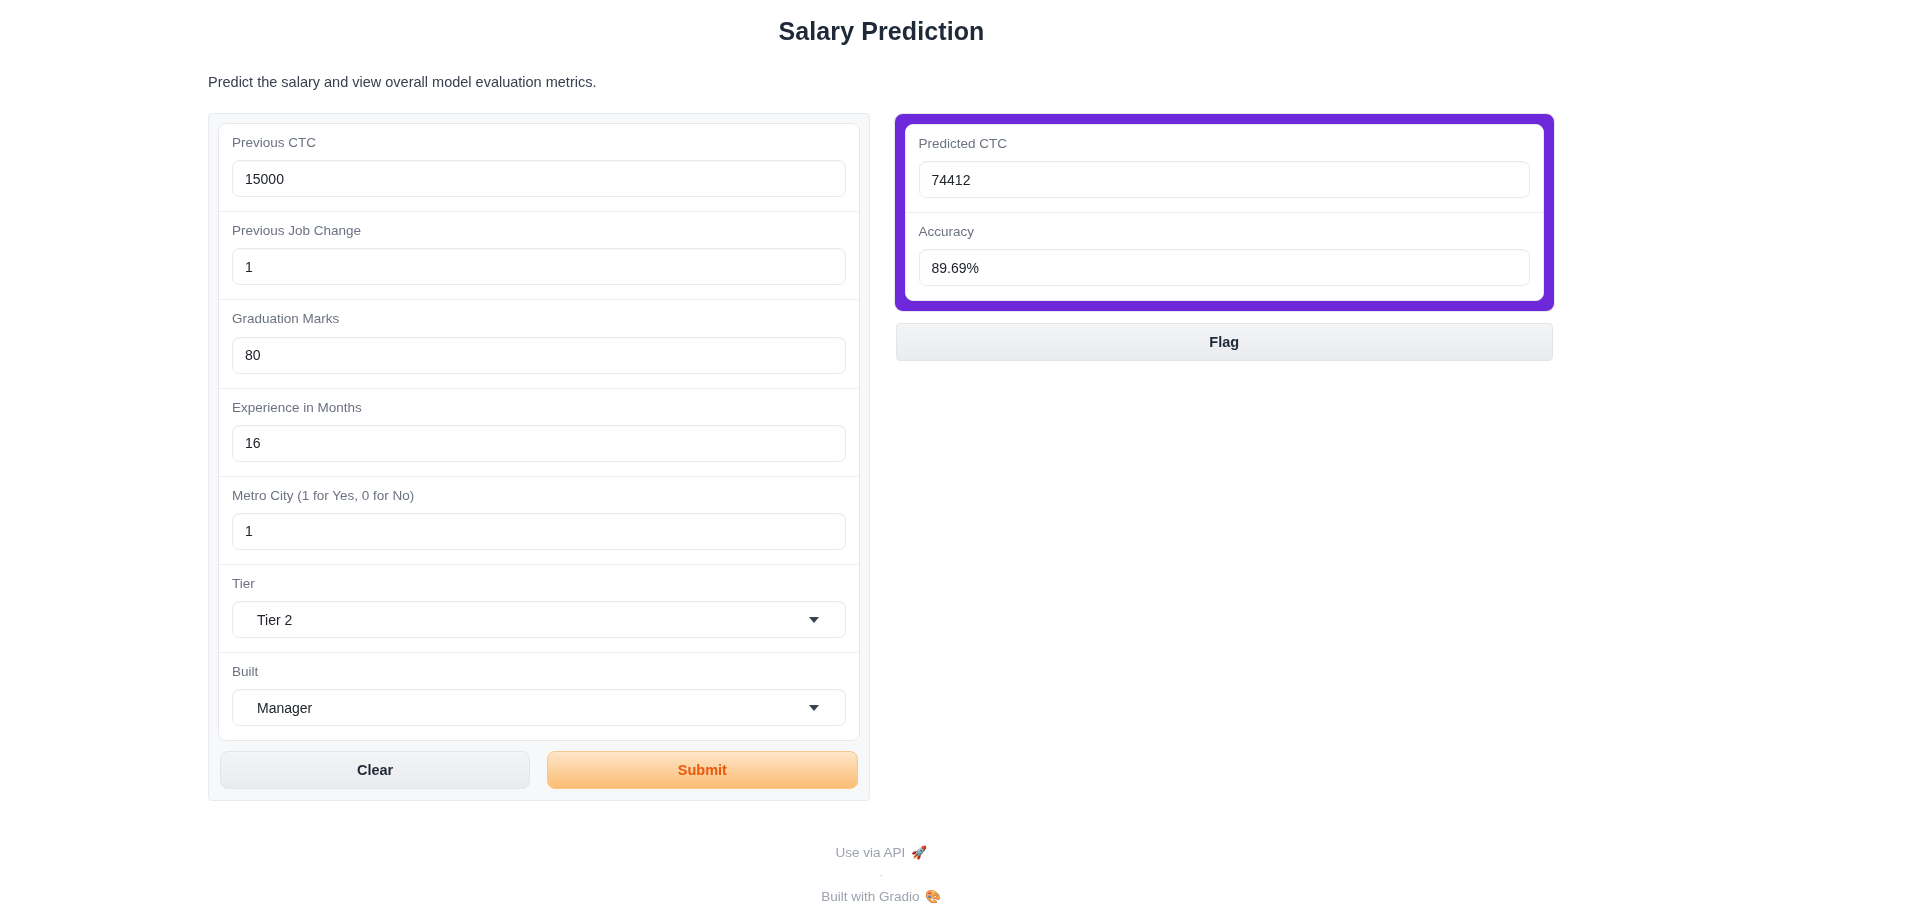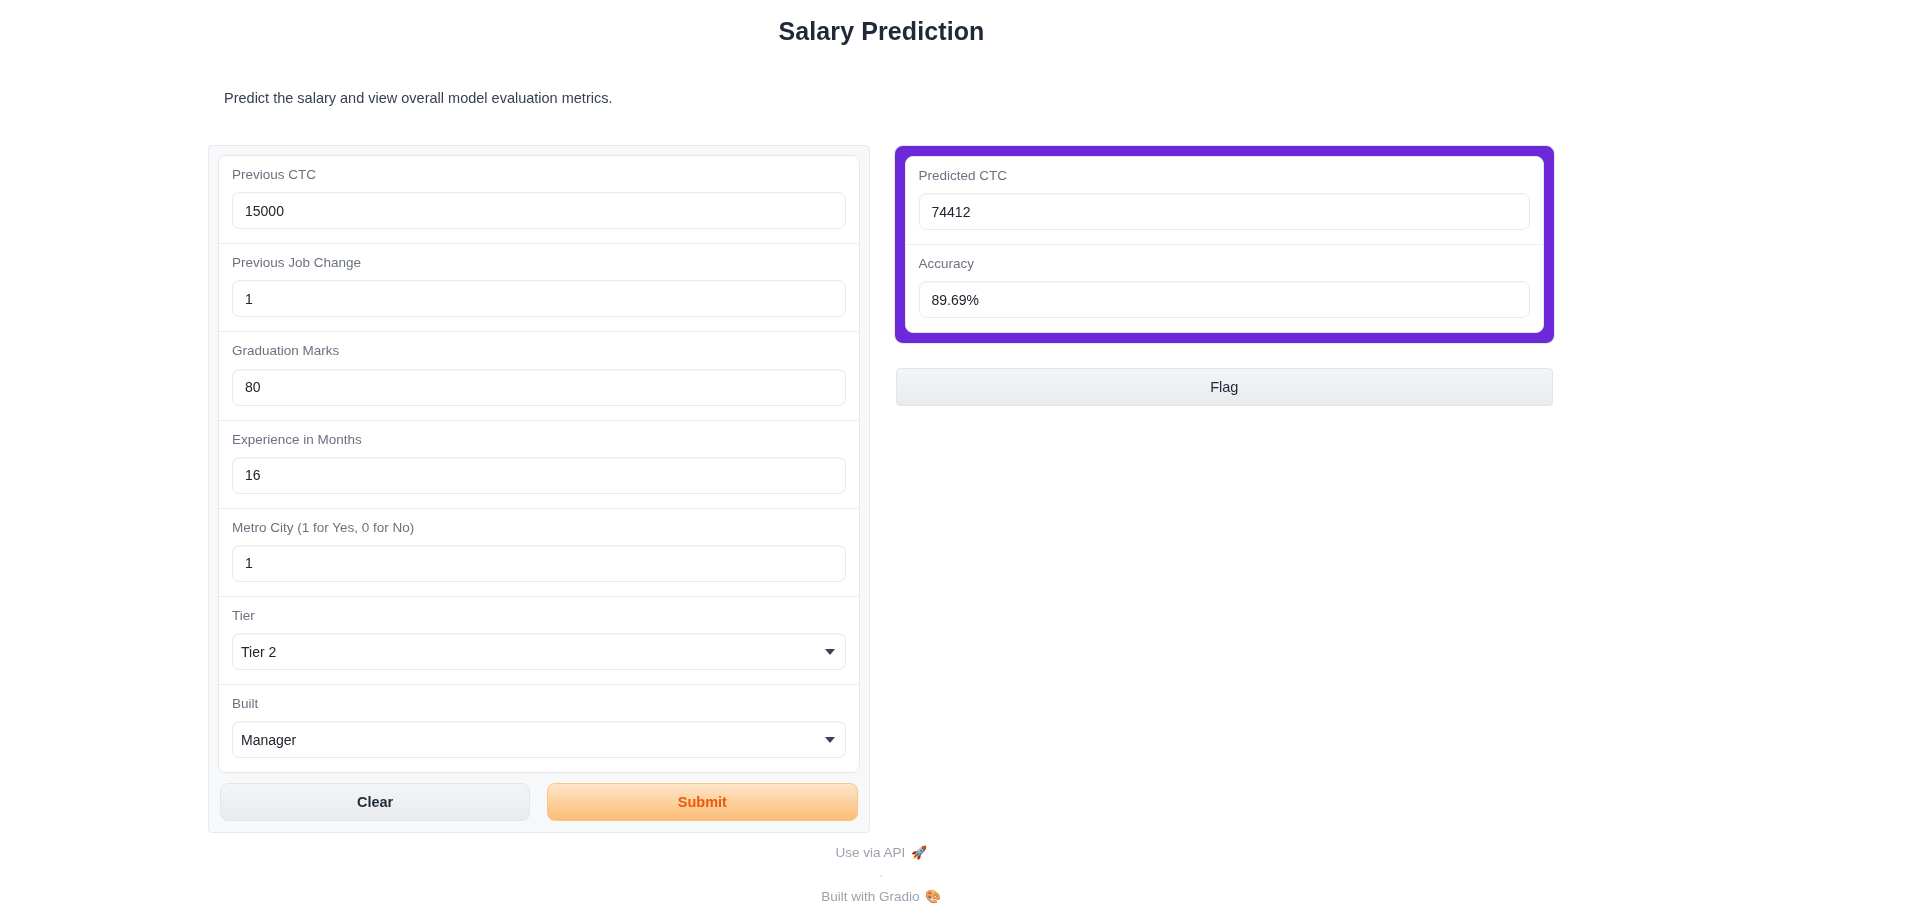--- a/index.html
+++ b/index.html
@@ -25,21 +25,21 @@
   .page-title {
     text-align: center;
     font-size: 25px;
     font-weight: bold;
     color: #1f2937;
     letter-spacing: 0.1px;
     padding-top: 17px;
     margin: 0;
   }
   .page-subtitle {
-    margin: 16px;
+    margin: 0;
     padding-left: 208px;
     padding-top: 28px;
     font-size: 14.5px;
     color: #374151;
   }
 
   
   .columns {
     display: flex;
     align-items: flex-start;
@@ -87,21 +87,21 @@
     box-shadow: inset 0 1px 2px rgba(16,24,40,0.035);
   }
   .dropdown {
     display: flex;
     align-items: center;
     justify-content: space-between;
     height: 37px;
     border: 1px solid #e8eaed;
     border-radius: 7px;
     background: #ffffff;
-    padding: 0 8px;
+    padding: 0 24px;
     font-size: 14px;
     color: #20242c;
     box-shadow: inset 0 1px 2px rgba(16,24,40,0.035);
     cursor: pointer;
   }
   .chevron-down {
     width: 0; height: 0;
     border-left: 5.5px solid transparent;
     border-right: 5.5px solid transparent;
     border-top: 6px solid #374151;
@@ -147,27 +147,26 @@
   }
   .flag-wrap { padding: 11px 2px 2px 2px; }
   .btn-flag {
     width: 100%;
     height: 38px;
     border-radius: 4px;
     display: flex;
     align-items: center;
     justify-content: center;
     font-size: 14.5px;
-    font-weight: normal;
+    font-weight: bold;
     color: #1f2937;
     background: linear-gradient(to bottom, #f3f4f6 0%, #e9ebee 100%);
     border: 1px solid #e3e5e9;
     cursor: pointer;
     user-select: none;
-    margin-top: 13px;
   }
 
   
   .footer {
     position: absolute;
     left: 0;
     right: 0;
     bottom: 16px;
     display: flex;
     align-items: center;

